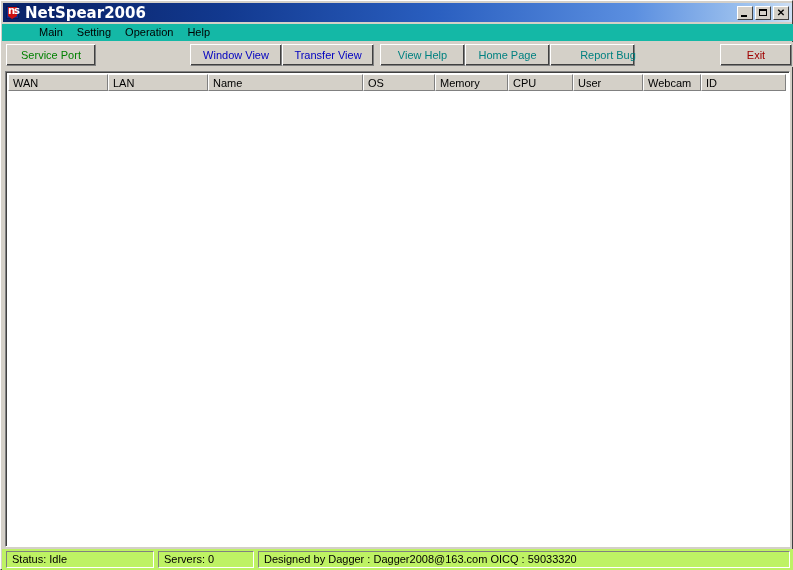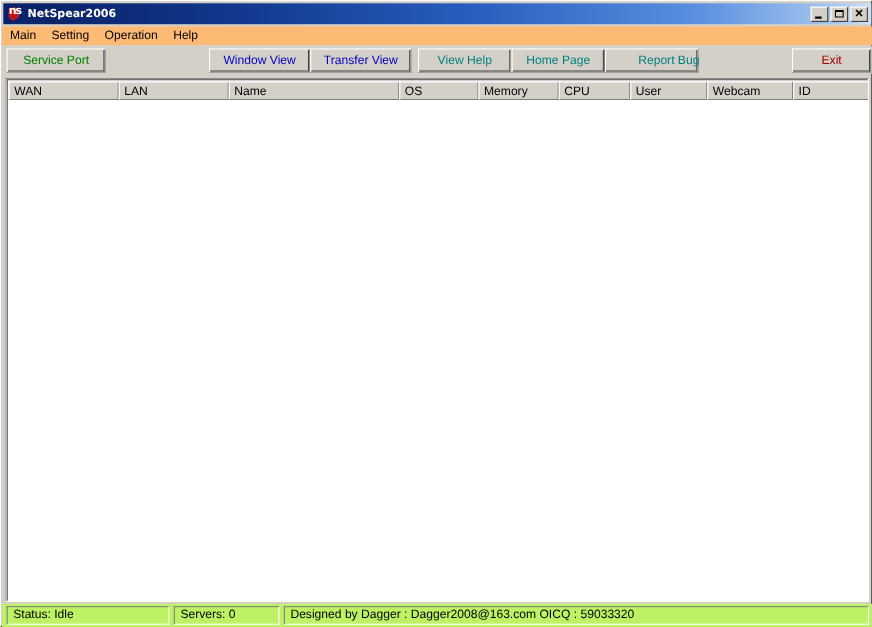--- a/index.html
+++ b/index.html
@@ -47,21 +47,21 @@
   #title-icon {
     width: 16px; height: 15px;
     margin-left: 2px;
     margin-right: 4px;
     position: relative;
     flex: 0 0 auto;
   }
   #title-text {
     color: #ffffff;
     font-family: "DejaVu Sans", sans-serif;
-    font-size: 10px;
+    font-size: 15px;
     font-weight: bold;
     letter-spacing: 0px;
     white-space: nowrap;
   }
   #title-buttons {
     margin-left: auto;
     margin-right: 3px;
     display: flex;
     gap: 2px;
   }
@@ -103,24 +103,25 @@
     font-family: "Liberation Sans", sans-serif;
     line-height: 10px;
   }
 
   
   #menu-bar {
     position: absolute;
     left: 1px; top: 23px;
     width: 791px;
     height: 17px;
-    background: #fdba74;
-    display: flex;
-    align-items: center;
-    box-sizing: border-box;
+    background: #14b8a6;
+    display: flex;
+    align-items: center;
+    box-sizing: border-box;
+    padding-left: 30px;
   }
   .menu-item {
     padding: 1px 7px 2px 7px;
     font-family: "Liberation Sans", sans-serif;
     font-size: 11px;
     color: #000000;
     white-space: nowrap;
     line-height: 13px;
   }
 
@@ -321,21 +322,21 @@
 
   <div id="list-view">
     <div id="column-header-row">
         <div class="col-header" style="width: 100px;">WAN</div>
         <div class="col-header" style="width: 100px;">LAN</div>
         <div class="col-header" style="width: 155px;">Name</div>
         <div class="col-header" style="width: 72px;">OS</div>
         <div class="col-header" style="width: 73px;">Memory</div>
         <div class="col-header" style="width: 65px;">CPU</div>
         <div class="col-header" style="width: 70px;">User</div>
-        <div class="col-header" style="width: 78px;">Webcam</div>
+        <div class="col-header" style="width: 58px;">Webcam</div>
         <div class="col-header" style="width: 85px;">ID</div>
       </div>
     <div id="list-body"></div>
   </div>
 
   <div id="status-bar">
       <div class="status-panel" style="left: 4px; width: 148px;">Status: Idle</div>
       <div class="status-panel" style="left: 156px; width: 96px;">Servers: 0</div>
       <div class="status-panel" style="left: 256px; width: 532px;">Designed by Dagger : Dagger2008@163.com  OICQ : 59033320</div>
     </div>

